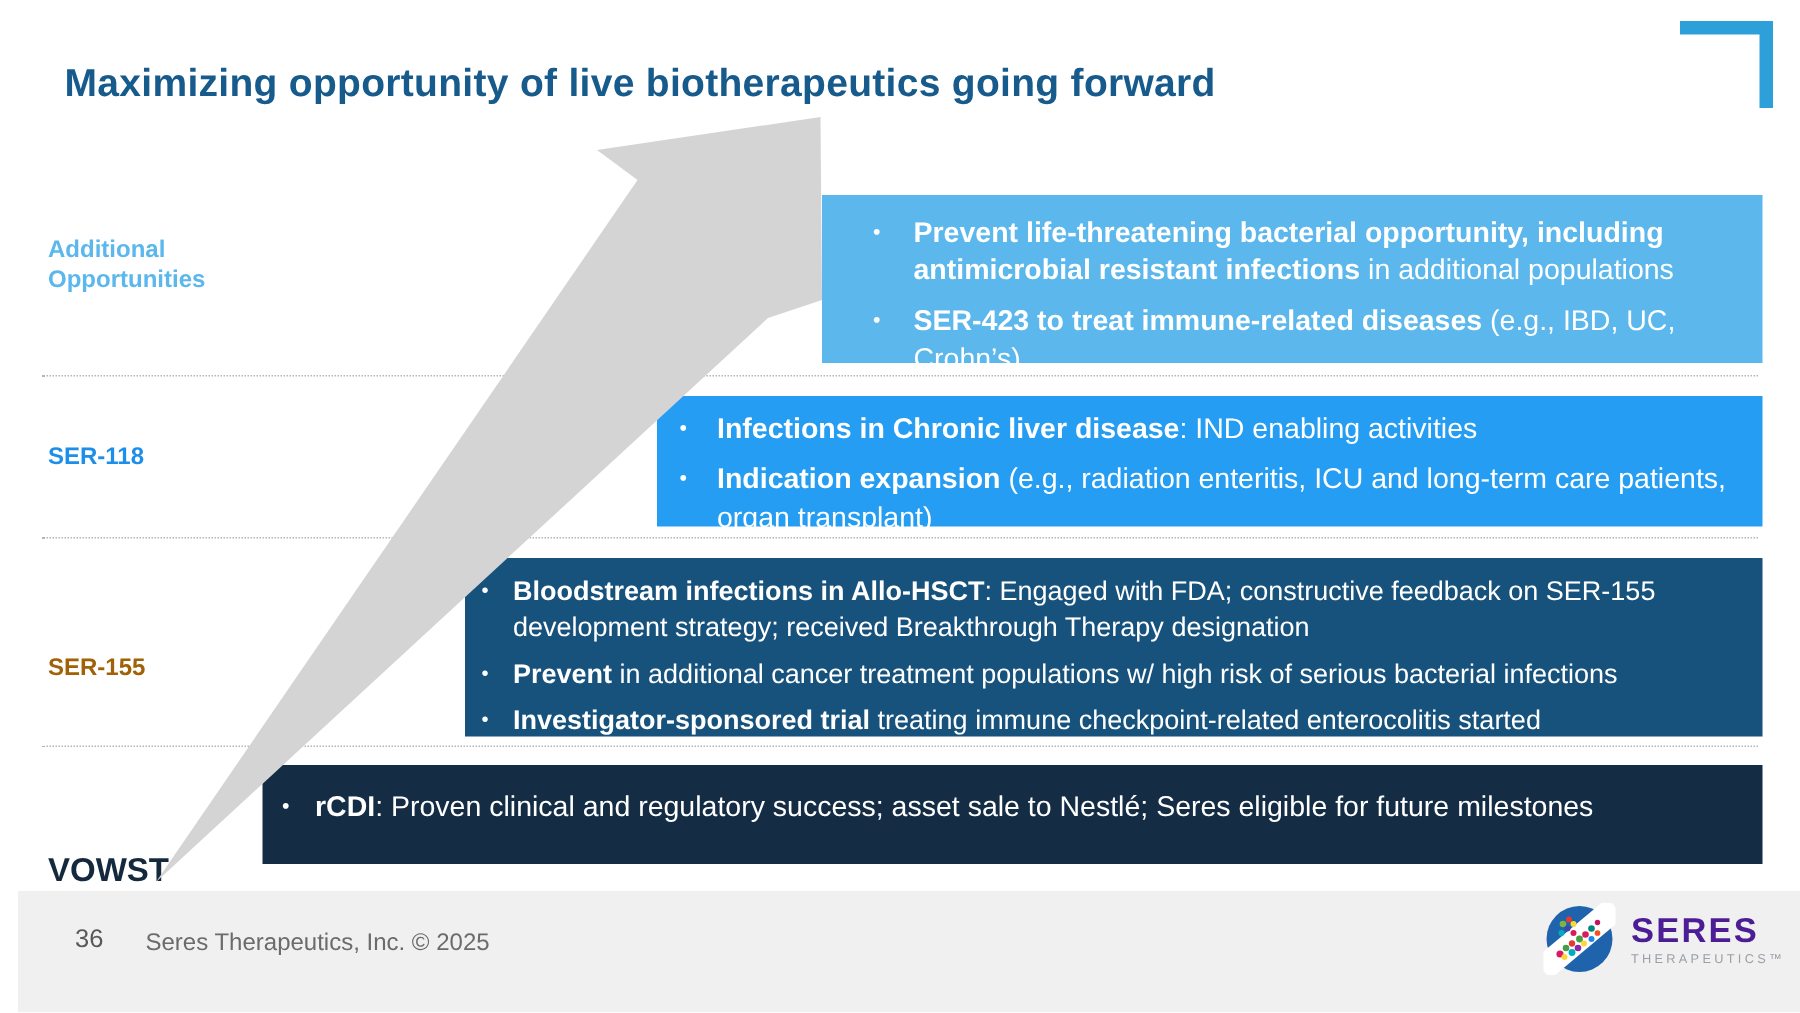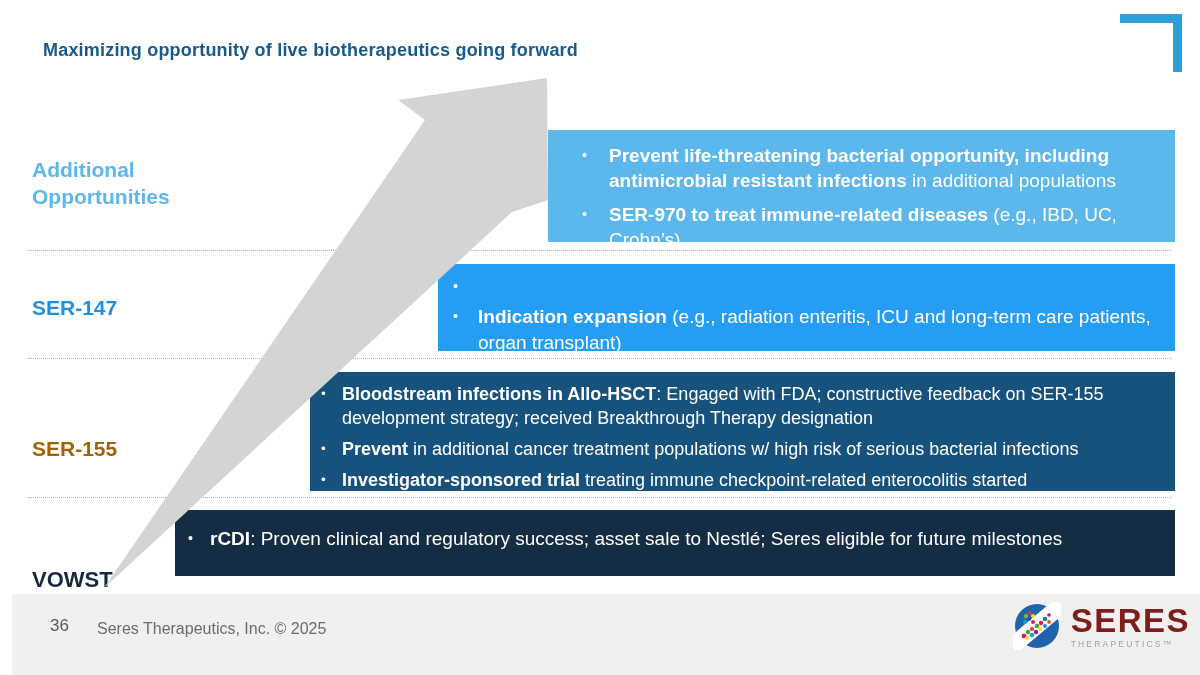--- a/index.html
+++ b/index.html
@@ -6,30 +6,30 @@
   .slide{
     position:relative;
     width:1200px;height:675px;
     background:#ffffff;
     overflow:hidden;
     font-family:"Liberation Sans", sans-serif;
   }
   
   .title{
     position:absolute;left:43px;top:40px;
-    font-size:18px;font-weight:bold;color:#175a8c;
+    font-size:26px;font-weight:bold;color:#175a8c;
     letter-spacing:.2px;z-index:6;
   }
   
   .bracket-h{position:absolute;left:1120px;top:14px;width:62px;height:9px;z-index:6;}
   .bracket-v{position:absolute;left:1173px;top:14px;width:9px;height:58px;z-index:6;}
   
   .label{
     position:absolute;left:32px;width:185px;
-    font-weight:bold;font-size:21px;line-height:1.27;z-index:3;
+    font-weight:bold;font-size:16px;line-height:1.27;z-index:3;
   }
   .label.row-a{top:157px}
   .label.row-b{top:295px}
   .label.row-c{top:436px}
   .label.row-d{top:531px;font-size:22px}
   
   .box{
     position:absolute;right:25px;z-index:2;color:#ffffff;
     font-size:19px;line-height:1.34;
   }
@@ -56,21 +56,21 @@
   .arrow{position:absolute;left:0;top:0;z-index:4;pointer-events:none;}
   
   .footer{
     position:absolute;left:12px;bottom:0;width:1200px;height:81px;
     background:#f0f0f1;z-index:6;
   }
   .page-num{position:absolute;left:38px;top:22px;font-size:17px;color:#595959;}
   .copyright{position:absolute;left:85px;top:26px;font-size:16px;color:#6b6b6b;}
   .logo{position:absolute;right:22px;top:8px;display:flex;align-items:center;}
   .logo-text{margin-left:10px;line-height:1;}
-  .logo-name{font-size:33px;font-weight:bold;color:#7f1d1d;letter-spacing:1.5px;}
+  .logo-name{font-size:23px;font-weight:bold;color:#4c1d95;letter-spacing:1.5px;}
   .logo-sub{font-size:8.5px;color:#9aa0a6;letter-spacing:2.2px;margin-top:3px;}
 </style>
 </head>
 <body>
 
 <div class="slide">
 
   <div class="title" style="color: rgb(23, 90, 140);">Maximizing opportunity of live biotherapeutics going forward</div>
 
   <div class="bracket-h" style="background: rgb(45, 159, 217);"></div>
@@ -83,29 +83,30 @@
   <div id="rows">
       <div class="label row-a" style="color: rgb(91, 183, 236);">Additional Opportunities</div>
       <div class="box row-a" style="background: rgb(91, 183, 236);">
         <ul>
           <li>
             <span class="marker">•</span>
             <span><strong>Prevent life-threatening bacterial opportunity, including antimicrobial resistant infections</strong> in additional populations</span>
           </li>
           <li>
             <span class="marker">•</span>
-            <span><strong>SER-970 to treat immune-related diseases</strong> (e.g., IBD, UC, Crohn’s)</span>
+            <span><strong>SER-423 to treat immune-related diseases</strong> (e.g., IBD, UC, Crohn’s)</span>
           </li>
         </ul>
       </div>
-      <div class="label row-b" style="color: rgb(30, 143, 233);">SER-147</div>
+      <div class="label row-b" style="color: rgb(30, 143, 233);">SER-118</div>
       <div class="box row-b" style="background: rgb(37, 157, 242);">
         <ul>
           <li>
             <span class="marker">•</span>
+            <span><strong>Infections in Chronic liver disease</strong>: IND enabling activities</span>
           </li>
           <li>
             <span class="marker">•</span>
             <span><strong>Indication expansion</strong> (e.g., radiation enteritis, ICU and long-term care patients, organ transplant)</span>
           </li>
         </ul>
       </div>
       <div class="label row-c" style="color: #a16207;">SER-155</div>
       <div class="box row-c" style="background: rgb(23, 82, 125);">
         <ul>

